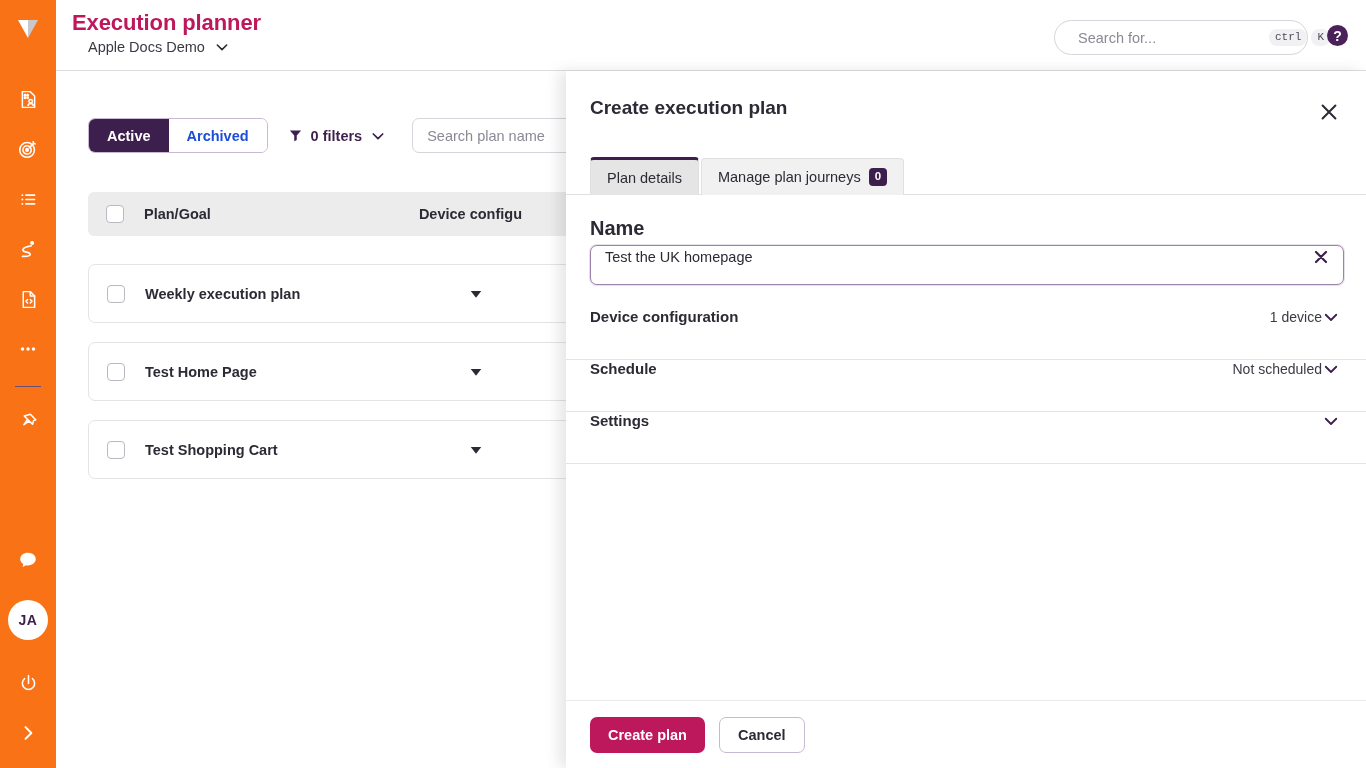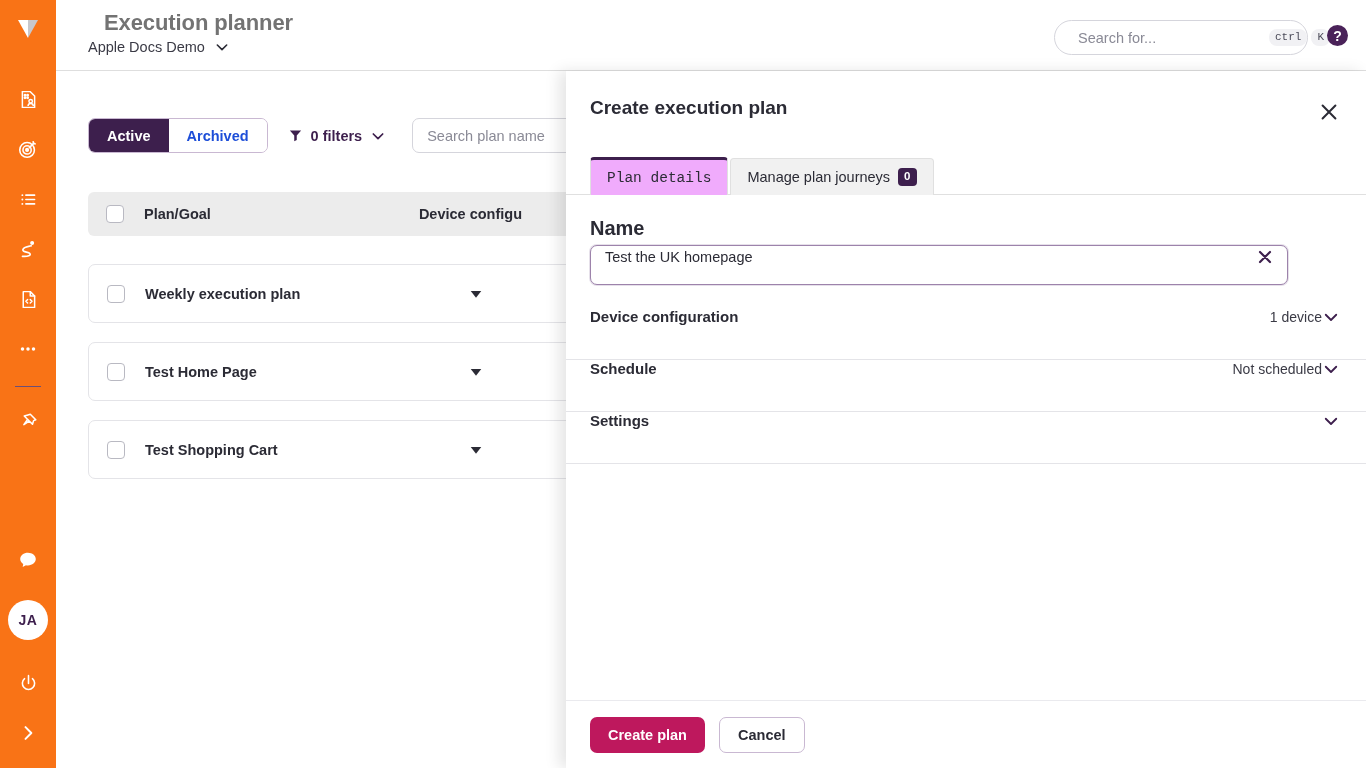--- a/index.html
+++ b/index.html
@@ -46,22 +46,22 @@
   }
 
   
   .header {
     position: absolute; left: 56px; top: 0;
     width: 1310px; height: 71px;
     border-bottom: 1px solid #dedede;
     background: #ffffff;
   }
   .page-title {
-    position: absolute; left: 48px; top: 10px;
-    font-size: 22px; font-weight: 700; color: #737373;
+    position: absolute; left: 16px; top: 10px;
+    font-size: 22px; font-weight: 700; color: #be185d;
     letter-spacing: -.1px;
   }
   .subtitle-row {
     position: absolute; left: 32px; top: 39px;
     display: flex; align-items: center; gap: 9px;
   }
   .subtitle { font-size: 14.5px; color: #3a3a45; }
   .search-wrap {
     position: absolute; right: 58px; top: 20px;
     width: 254px; height: 35px;
@@ -155,40 +155,39 @@
     display: flex; align-items: flex-end; gap: 2px;
   }
   .tab {
     height: 37px; padding: 0 16px;
     display: flex; align-items: center; gap: 8px;
     font-size: 14.5px; color: #2b2b35;
     background: #f1f1f1; border: 1px solid #e0e0e0;
     border-bottom: none; border-radius: 4px 4px 0 0; cursor: pointer;
   }
   .tab.active {
-    background: #f0abfc; border-color: #e0e0e0;
+    background: #e5e5e5; border-color: #e0e0e0;
     border-top: 3px solid #3d1f4d;
     font-weight: 400; color: #2b2b35;
     height: 38px;
-    font-family: Liberation Mono, monospace;
   }
   .tab-badge {
     background: #3d1f4d; color: #fff; font-size: 11.5px; font-weight: 700;
     border-radius: 4px; padding: 2px 6px; line-height: 1.2;
   }
   .tabs-rule {
     position: absolute; left: 0; top: 123px; width: 800px; height: 1px; background: #e0e0e0;
   }
   .field-label {
     position: absolute; left: 24px; top: 146px;
     font-size: 20px; font-weight: 700; color: #2b2b35;
   }
   .name-field {
     position: absolute; left: 24px; top: 174px;
-    width: 698px; height: 40px;
+    width: 754px; height: 40px;
     border: 1px solid #9d83ab; border-radius: 7px;
     display: flex; align-items: center; padding: 0 12px 16px 14px;
     background: #fff;
     box-shadow: 0 0 0 1px rgba(157,131,171,0.25);
   }
   .name-input {
     flex: 1; border: none; outline: none; background: transparent;
     font-family: "Liberation Sans", sans-serif; font-size: 14.5px; color: #2b2b35;
   }
   .name-input::placeholder { color: #8a8a96; }

